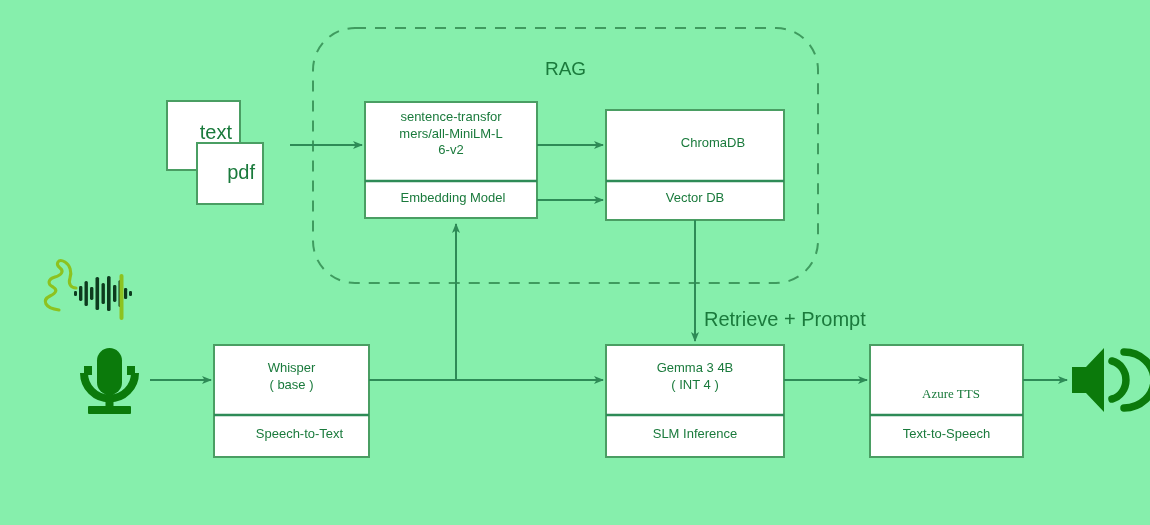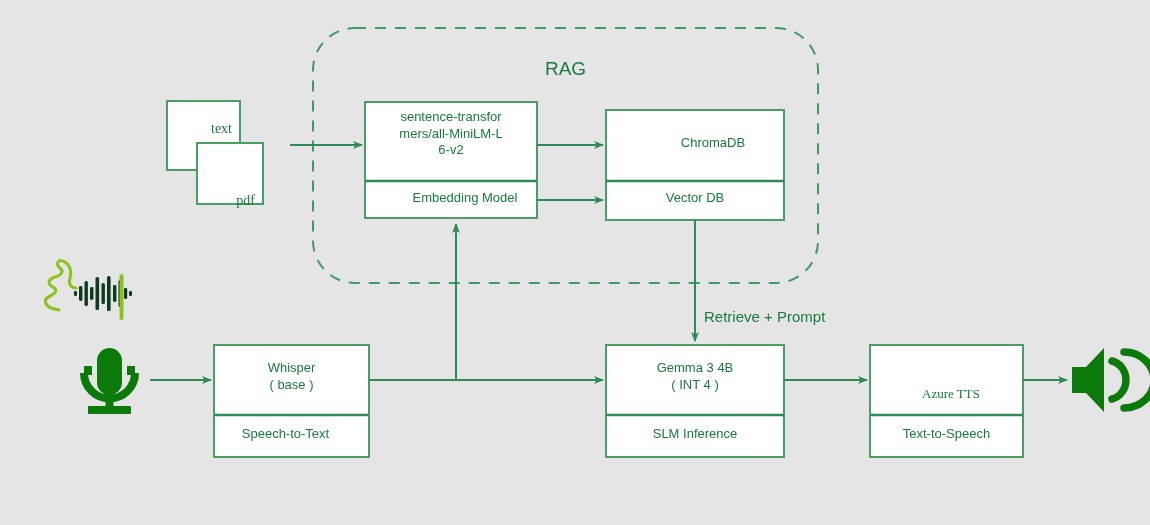--- a/index.html
+++ b/index.html
@@ -11,45 +11,45 @@
   body {
     width: 1150px;
     height: 525px;
     font-family: "Liberation Sans", sans-serif;
     overflow: hidden;
   }
   #diagram-root {
     position: relative;
     width: 1150px;
     height: 525px;
-    background: #e5e5e5;
+    background: #86efac;
   }
   #diagram-svg {
     position: absolute;
     left: 0;
     top: 0;
     width: 1150px;
     height: 525px;
   }
   .node-label {
     position: absolute;
     color: #1a7a3c;
     font-family: "Liberation Sans", sans-serif;
     text-align: center;
     line-height: 1.28;
     white-space: pre-line;
     pointer-events: none;
   }
   .lbl-16 { font-size: 13px; }
-  .lbl-15 { font-size: 14px; font-family: Liberation Serif, serif; }
+  .lbl-15 { font-size: 20px; }
   .lbl-19 { font-size: 19px; }
   .edge-label {
     position: absolute;
     color: #1a7a3c;
-    font-size: 15px;
+    font-size: 20px;
     font-family: "Liberation Sans", sans-serif;
     white-space: nowrap;
   }
 </style>
 </head>
 <body>
 
 <div id="diagram-root">
 
   <svg id="diagram-svg" viewBox="0 0 1150 525">
@@ -131,36 +131,36 @@
       <path d="M1072 367 L1086 367 L1104 348 L1104 412 L1086 393 L1072 393 Z" fill="#0b7a0b"></path>
       <path d="M1112 361 A18 19.5 0 0 1 1112 399" fill="none" stroke="#0b7a0b" stroke-width="7.5" stroke-linecap="round"></path>
       <path d="M1124 352 A30 28 0 0 1 1124 408" fill="none" stroke="#0b7a0b" stroke-width="7.5" stroke-linecap="round"></path>
     </g>
   </svg>
 
   <div class="node-label lbl-19" style="left:313px; top:57px; width:505px;">RAG</div>
 
   <div class="node-label lbl-15" style="left:167px; top:120px; width:65px; text-align:right;">text</div>
 
-  <div class="node-label lbl-15" style="left:197px; top:160px; width:58px; text-align:right;margin-top:32px;">pdf</div>
+  <div class="node-label lbl-15" style="left:197px; top:160px; width:58px; text-align:right;">pdf</div>
 
   <div class="node-label lbl-16" style="left:365px; top:109px; width:172px;">sentence-transfor
 mers/all-MiniLM-L
 6-v2</div>
 
-  <div class="node-label lbl-16" style="left:367px; top:190px; width:196px;">Embedding Model</div>
+  <div class="node-label lbl-16" style="left:355px; top:190px; width:196px;">Embedding Model</div>
 
   <div class="node-label lbl-16" style="left:606px; top:135px; width:178px;margin-left:18px;">ChromaDB</div>
 
   <div class="node-label lbl-16" style="left:606px; top:190px; width:178px;">Vector DB</div>
 
   <div class="node-label lbl-16" style="left:214px; top:360px; width:155px;">Whisper
 ( base )</div>
 
-  <div class="node-label lbl-16" style="left:200px; top:426px; width:155px;padding-left:8px;">Speech-to-Text</div>
+  <div class="node-label lbl-16" style="left:214px; top:426px; width:155px;padding-left:8px;">Speech-to-Text</div>
 
   <div class="node-label lbl-16" style="left:606px; top:360px; width:178px;">Gemma 3 4B
 ( INT 4 )</div>
 
   <div class="node-label lbl-16" style="left:606px; top:426px; width:178px;">SLM Inference</div>
 
   <div class="node-label lbl-16" style="left:870px; top:386px; width:162px;font-family:Liberation Serif, serif;">Azure TTS</div>
 
   <div class="node-label lbl-16" style="left:870px; top:426px; width:153px;">Text-to-Speech</div>
 

